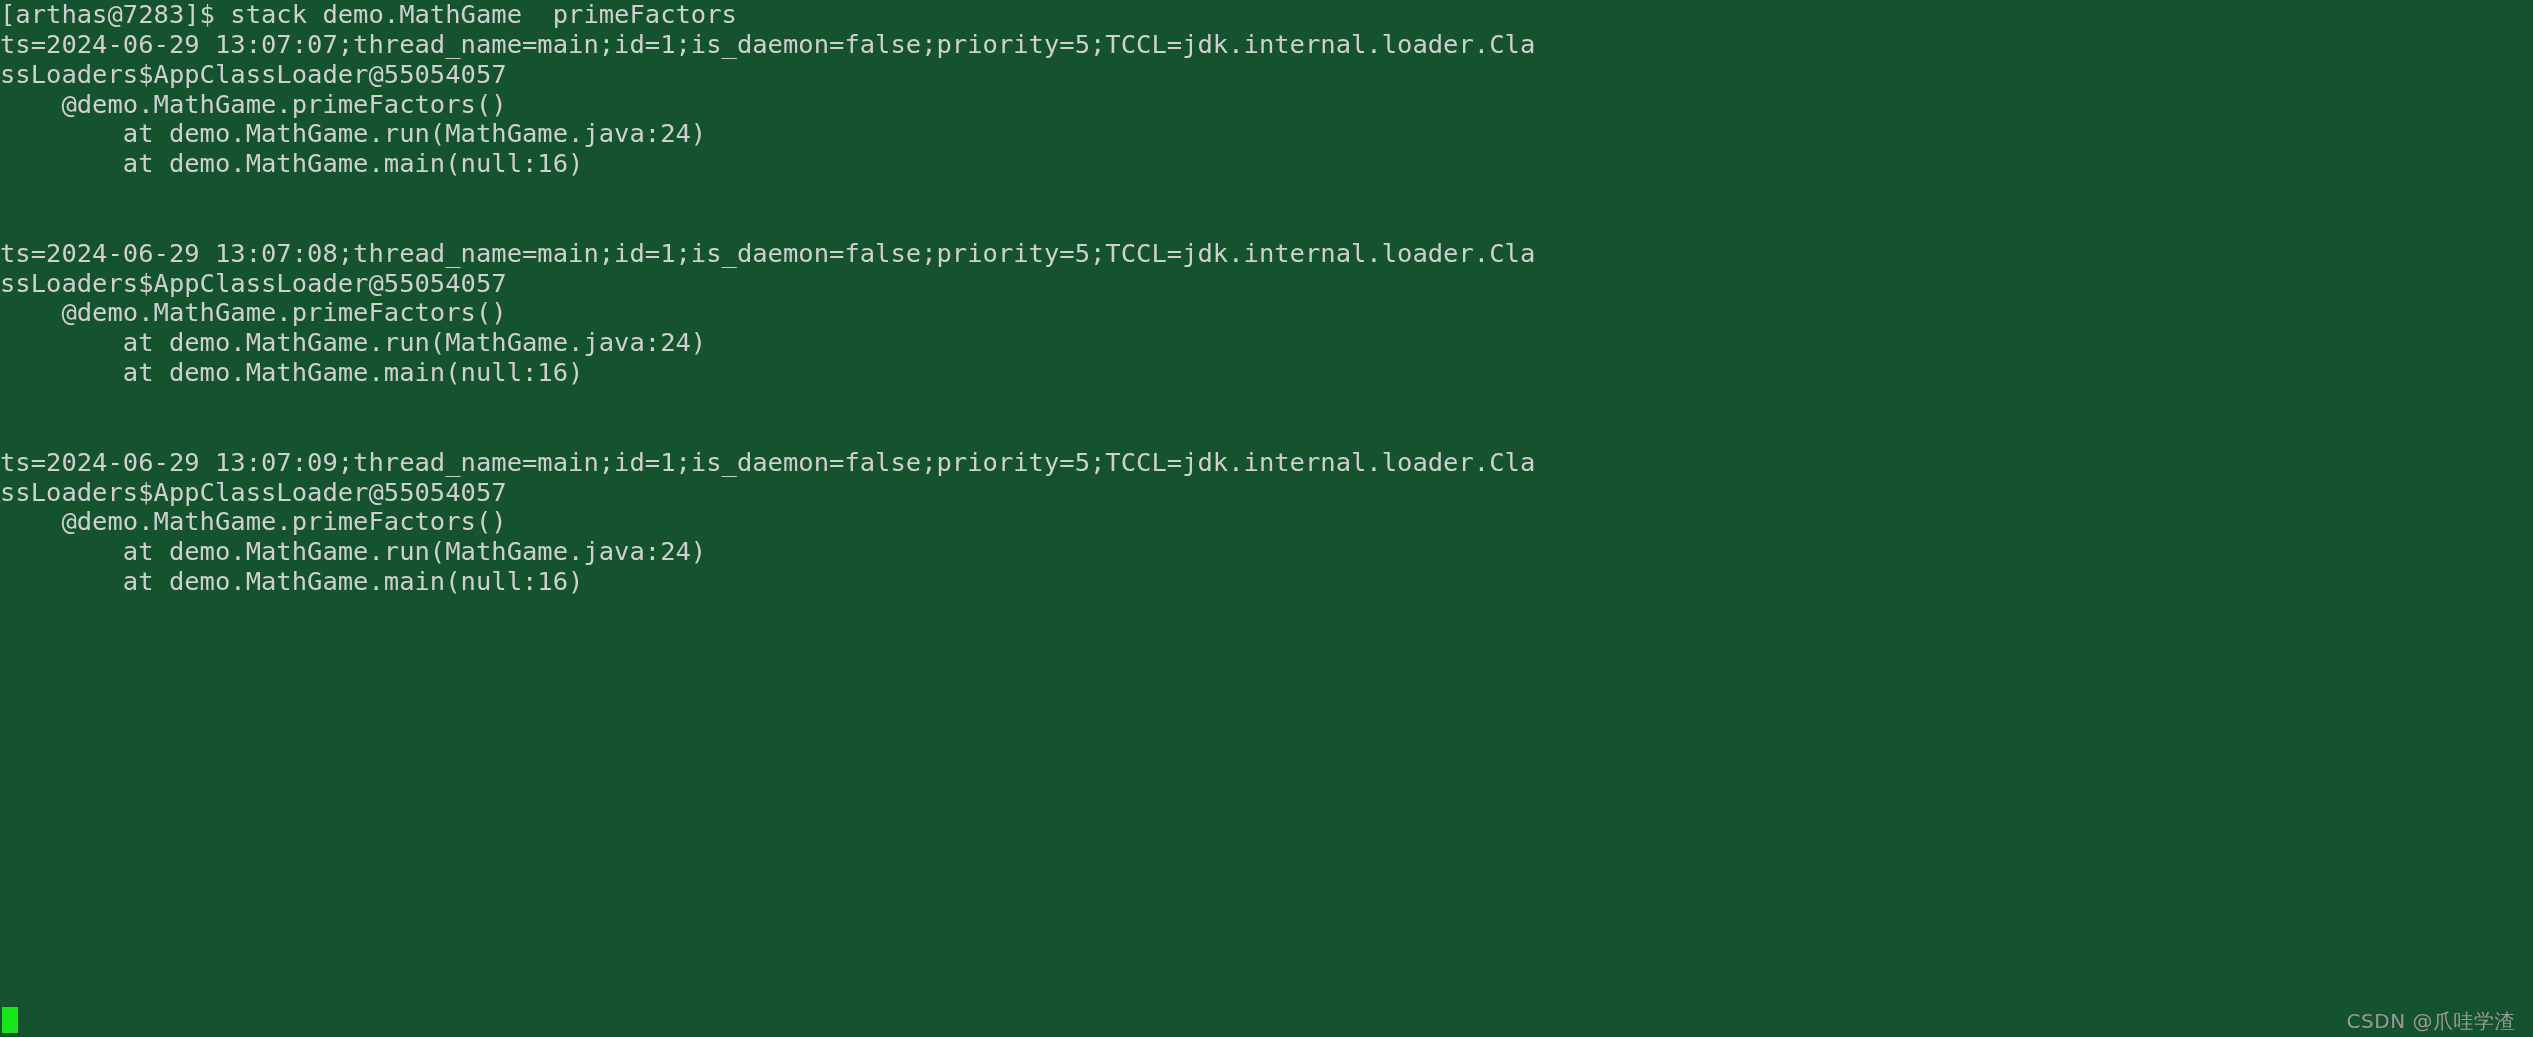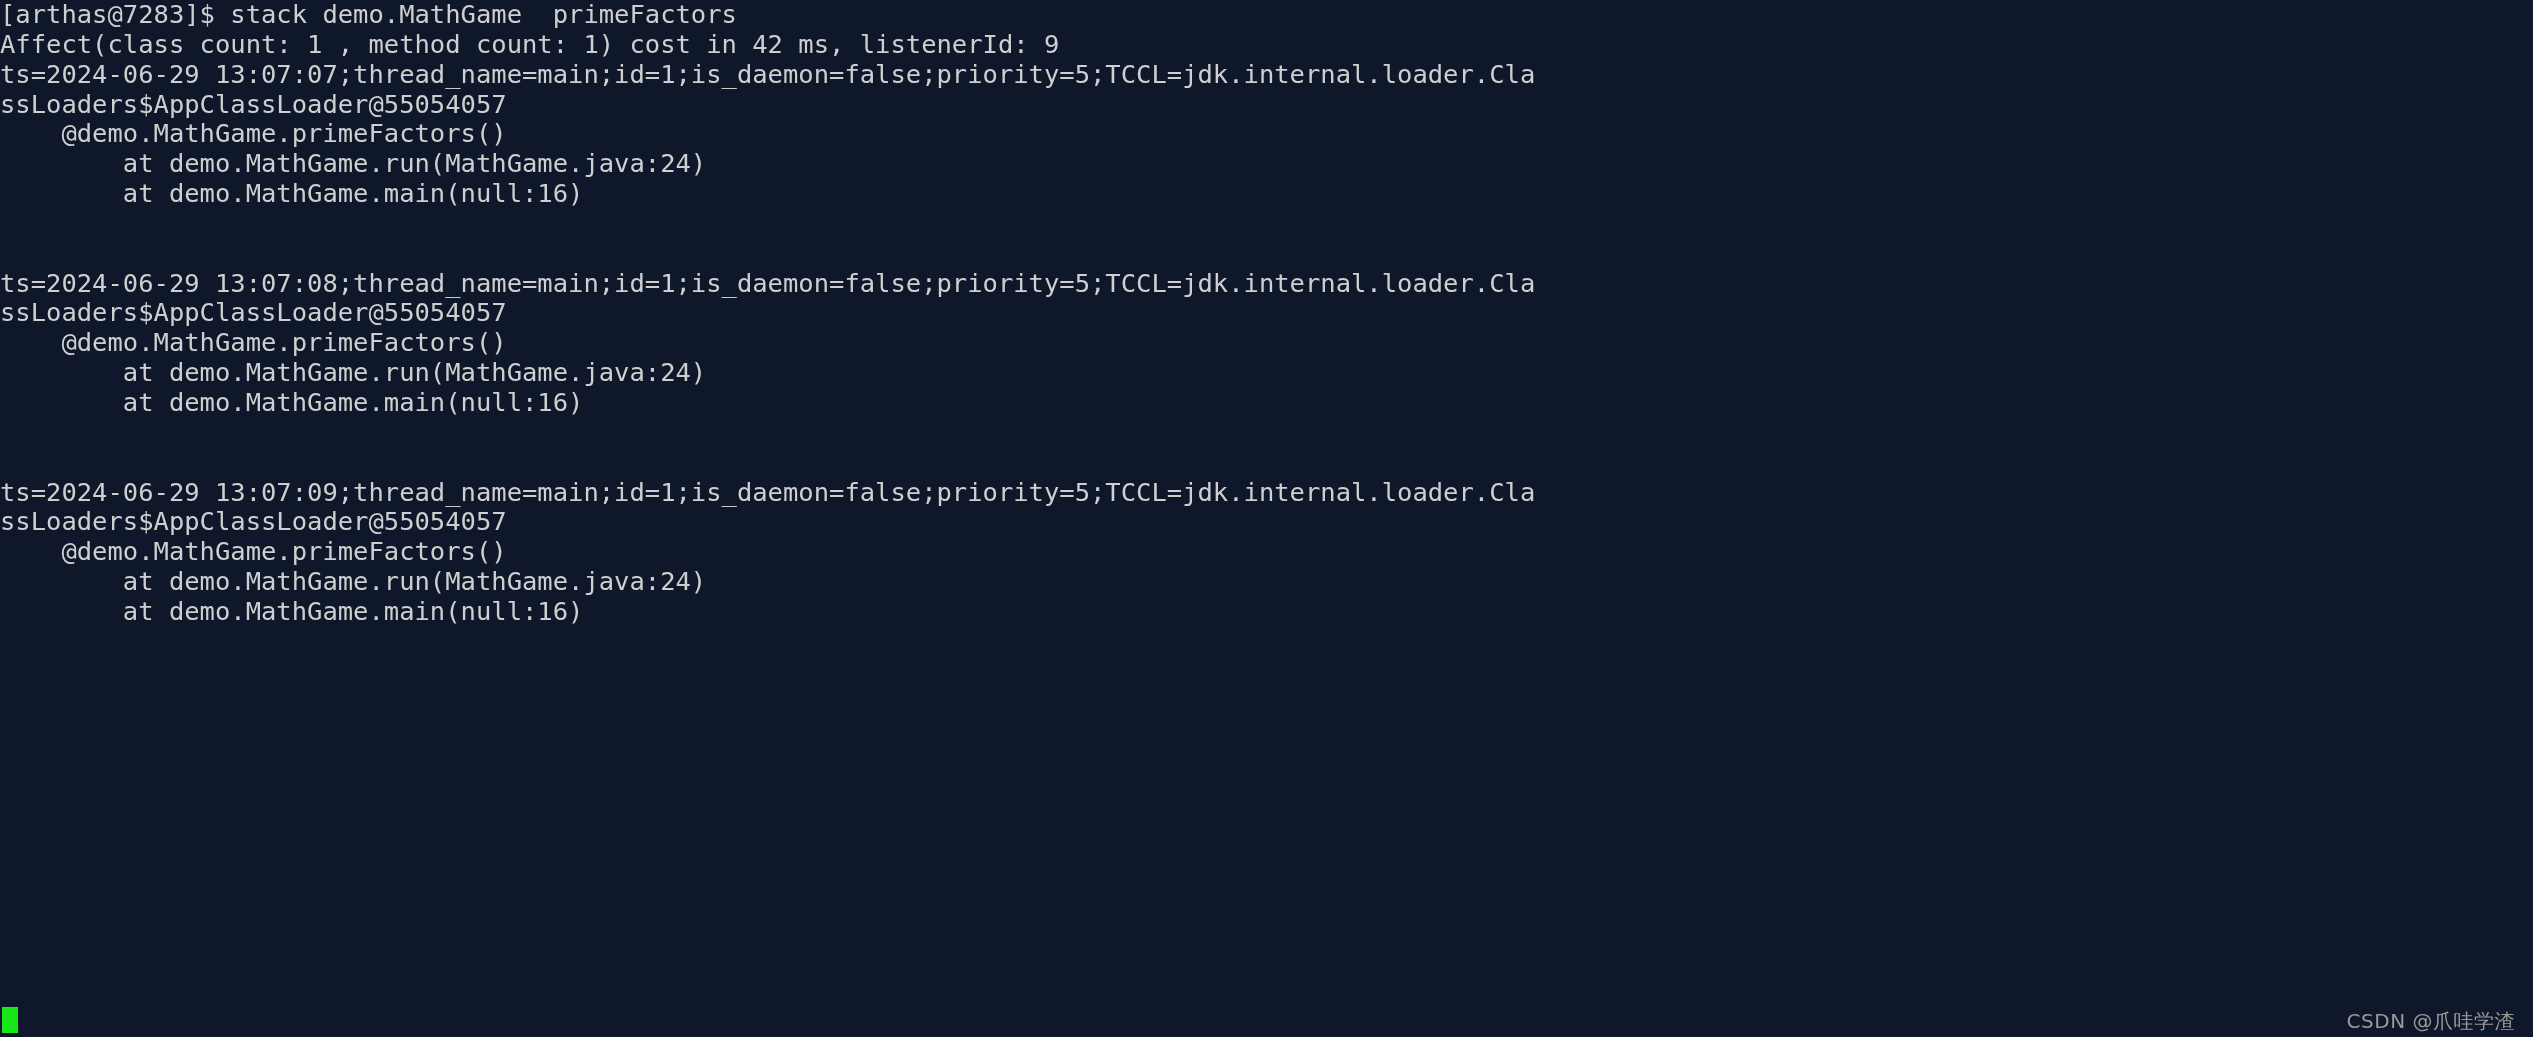--- a/index.html
+++ b/index.html
@@ -73,26 +73,25 @@
     line-height: 20px;
     color: #9a9a9a;
     white-space: pre;
     letter-spacing: 0.5px;
     user-select: none;
   }
 </style>
 </head>
 <body>
 
-<div id="terminal" style="background: #0f172a; color: rgb(207, 207, 207);">
+<div id="terminal" style="background: #14532d; color: rgb(207, 207, 207);">
 
   <div id="screen">
 
     <span class="line">[arthas@7283]$ stack demo.MathGame  primeFactors</span>
-    <span class="line">Affect(class count: 1 , method count: 1) cost in 42 ms, listenerId: 9</span>
     <span class="line">ts=2024-06-29 13:07:07;thread_name=main;id=1;is_daemon=false;priority=5;TCCL=jdk.internal.loader.Cla</span>
     <span class="line">ssLoaders$AppClassLoader@55054057</span>
     <span class="line">    @demo.MathGame.primeFactors()</span>
     <span class="line">        at demo.MathGame.run(MathGame.java:24)</span>
     <span class="line">        at demo.MathGame.main(null:16)</span>
     <span class="line blank"></span>
     <span class="line blank"></span>
     <span class="line">ts=2024-06-29 13:07:08;thread_name=main;id=1;is_daemon=false;priority=5;TCCL=jdk.internal.loader.Cla</span>
     <span class="line">ssLoaders$AppClassLoader@55054057</span>
     <span class="line">    @demo.MathGame.primeFactors()</span>

